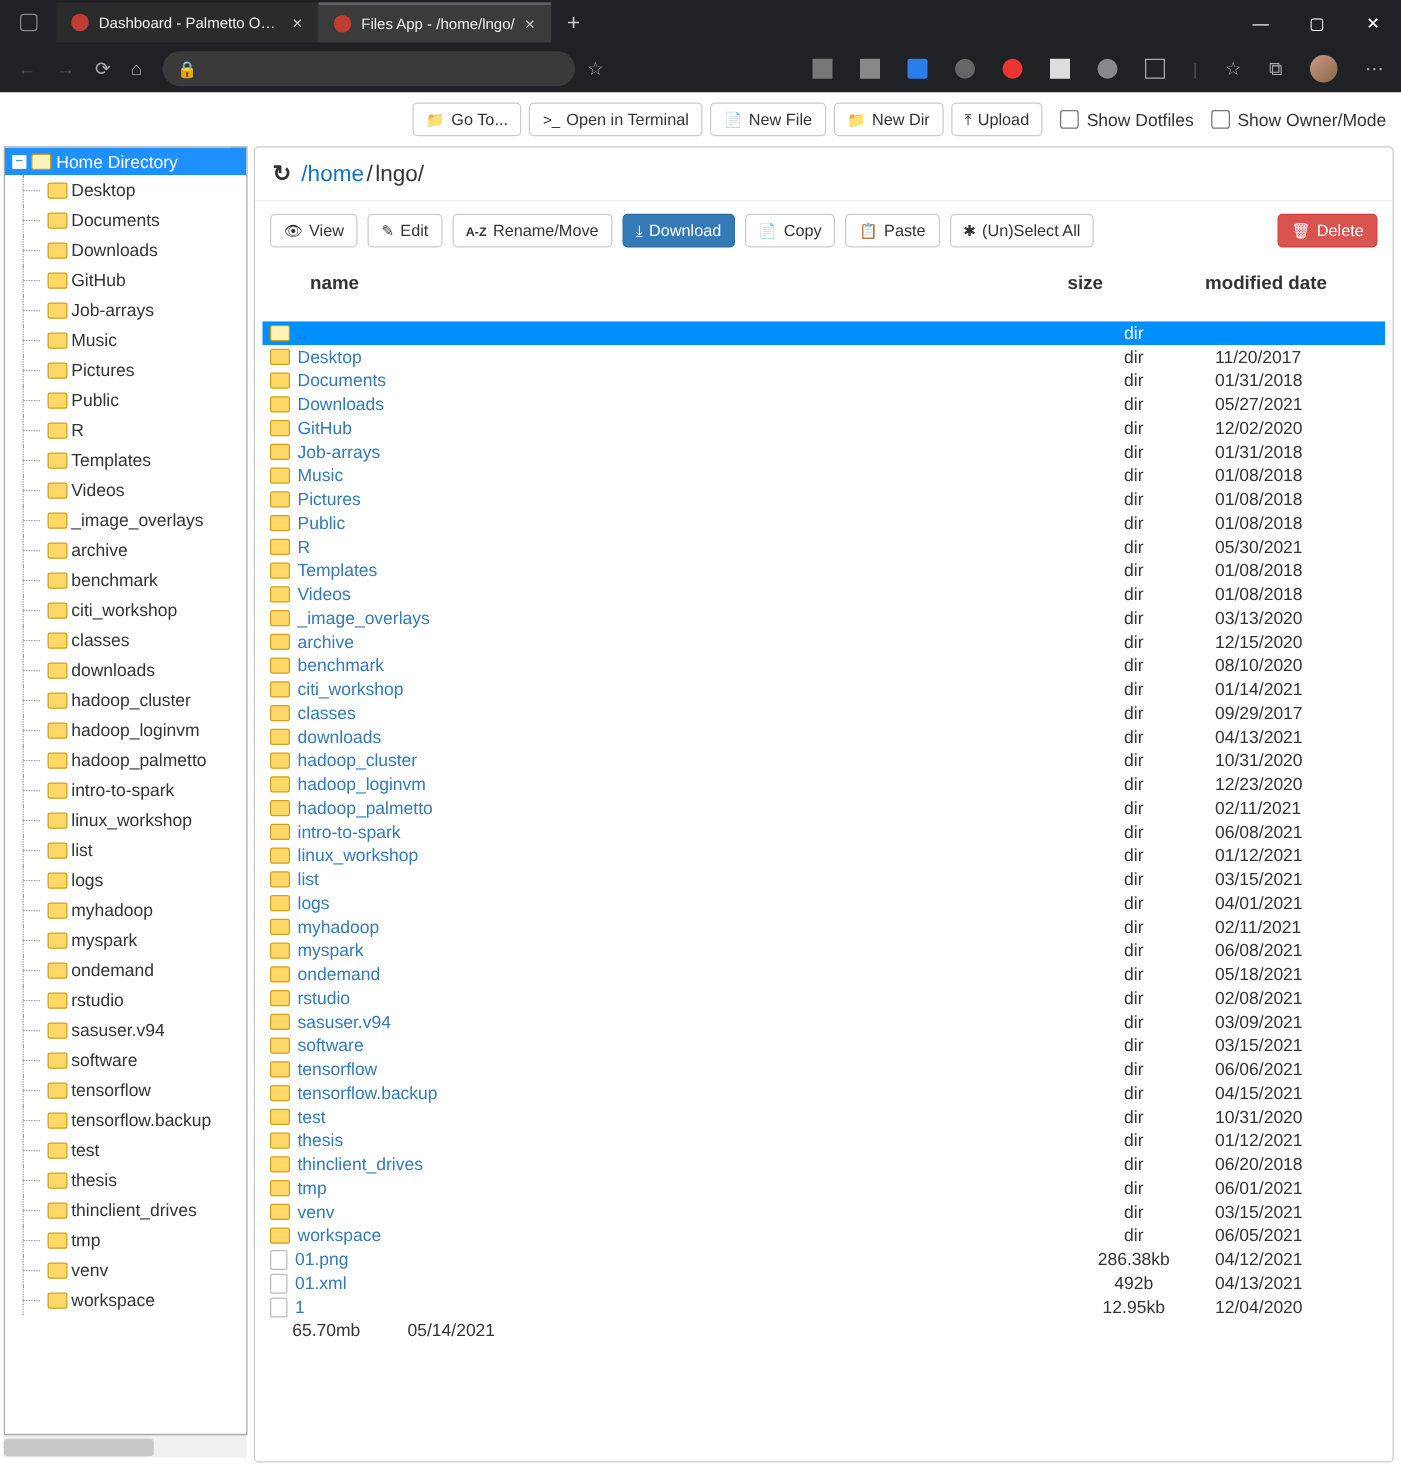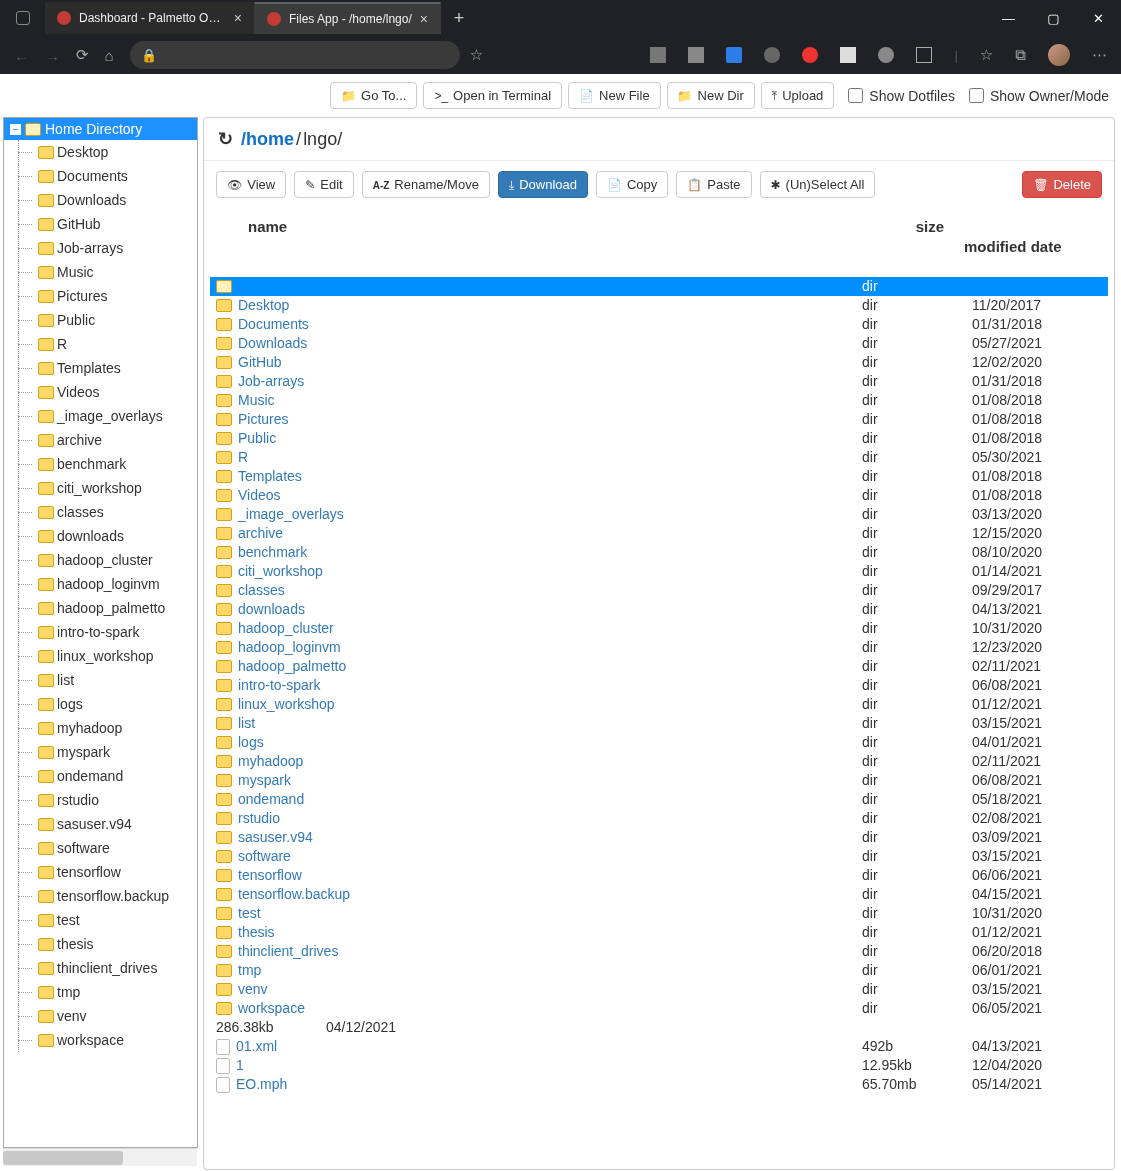--- a/index.html
+++ b/index.html
@@ -36,36 +36,36 @@
   .tree-root .exp {background:#fff;color:#1e90ff;border:1px solid #fff;width:11px;height:11px;line-height:9px;text-align:center;font-size:11px;}
   .tree-item { display:flex; align-items:center; gap:3px; padding:1px 0 1px 34px; color:#333; position:relative; line-height:22px;}
   .tree-item::before { content:""; position:absolute; left:14px; top:50%; width:14px; border-top:1px dotted #999;}
   .tree-item::after { content:""; position:absolute; left:14px; top:0; bottom:0; border-left:1px dotted #999;}
   .folder-icon { width:16px;height:13px;background:#ffd869;border:1px solid #d4a017;border-radius:2px;display:inline-block;flex-shrink:0;}
   .folder-icon.open {background:#fff2bd;}
   
   .main { flex:1; border:1px solid #ccc; border-radius:4px; margin-right:6px; display:flex; flex-direction:column; overflow:hidden;}
   .breadcrumb { padding:10px 14px; font-size:18px; border-bottom:1px solid #eee; display:flex; align-items:center; gap:2px;}
   .breadcrumb .sym { font-weight:bold; color:#333; margin-right:6px;}
-  .breadcrumb a { color:#1071c7; text-decoration:none;font-weight:bold;}
+  .breadcrumb a { color:#1071c7; text-decoration:none;}
   .file-toolbar { display:flex; gap:8px; padding:10px 12px; align-items:center;}
   .btn.primary { background:#337ab7; color:#fff; border-color:#2e6da4;}
   .btn.danger { background:#d9534f; color:#fff; border-color:#d43f3a;}
   .file-toolbar .grow { flex:1;}
   .headers { display:flex; font-weight:bold; padding:10px 20px 22px 20px; font-size:15px;}
   .col-name { flex:1; padding-left: 4px; margin-left: 20px;}
-  .col-size { width:110px; text-align:right; padding-right:20px;}
-  .col-date { width:130px; text-align:left;margin-top:20px;}
+  .col-size { width:110px; padding-right:20px;}
+  .col-date { width:130px; text-align:left;}
   .file-list { flex:1; overflow-y:auto; overflow-x:hidden; padding:0 6px 0 6px;}
   .row { display:flex; align-items:center; padding:0 6px; font-size:14px; line-height:19px;}
   .row.selected { background:#008fff; color:#fff;}
   .row.selected a {color:#fff;}
   .row .fname { flex:1; display:flex; align-items:center; gap:6px; color:#337ab7;}
   .row .fname a {color:#337ab7; text-decoration:none;}
-  .row .fsize { width:110px; text-align:left; padding-right:20px; color:#333;}
+  .row .fsize { width:110px; text-align:center; padding-right:20px; color:#333;}
   .row .fdate { width:130px; color:#333;}
   .row.selected .fsize,.row.selected .fdate{color:#fff;}
   .file-icon { width:14px;height:16px;background:#fff;border:1px solid #bbb;border-radius:2px;display:inline-block;flex-shrink:0;}
   .hscroll { height:18px; background:#f0f0f0; border-top:1px solid #ddd; position:relative; margin: 0 6px 4px 0; }
   .hscroll .thumb{position:absolute;left:0;top:2px;height:14px;width:120px;background:#c8c8c8;border-radius:3px;}
   .sbcorner { position:absolute; top:0; right:0; width:12px; height:12px; background:#1e90ff;}
   
   .g { font-family: Arial,sans-serif; font-size:12px;}
 </style>
 </head>
@@ -678,43 +678,43 @@
           </div>
           <div class="row">
             <div class="fname">
               <span class="folder-icon"></span>
               <a href="#">workspace</a>
             </div>
             <div class="fsize">dir</div>
             <div class="fdate">06/05/2021</div>
           </div>
           <div class="row">
+            <div class="fname">
+              <span class="file-icon"></span>
+              <a href="#">01.png</a>
+            </div>
             <div class="fsize">286.38kb</div>
             <div class="fdate">04/12/2021</div>
           </div>
           <div class="row">
             <div class="fname">
               <span class="file-icon"></span>
               <a href="#">01.xml</a>
             </div>
             <div class="fsize">492b</div>
             <div class="fdate">04/13/2021</div>
           </div>
           <div class="row">
             <div class="fname">
               <span class="file-icon"></span>
               <a href="#">1</a>
             </div>
             <div class="fsize">12.95kb</div>
             <div class="fdate">12/04/2020</div>
           </div>
           <div class="row">
-            <div class="fname">
-              <span class="file-icon"></span>
-              <a href="#">EO.mph</a>
-            </div>
             <div class="fsize">65.70mb</div>
             <div class="fdate">05/14/2021</div>
           </div>
         </div>
     </div>
   </div>
 </div>
 
 </body></html>

